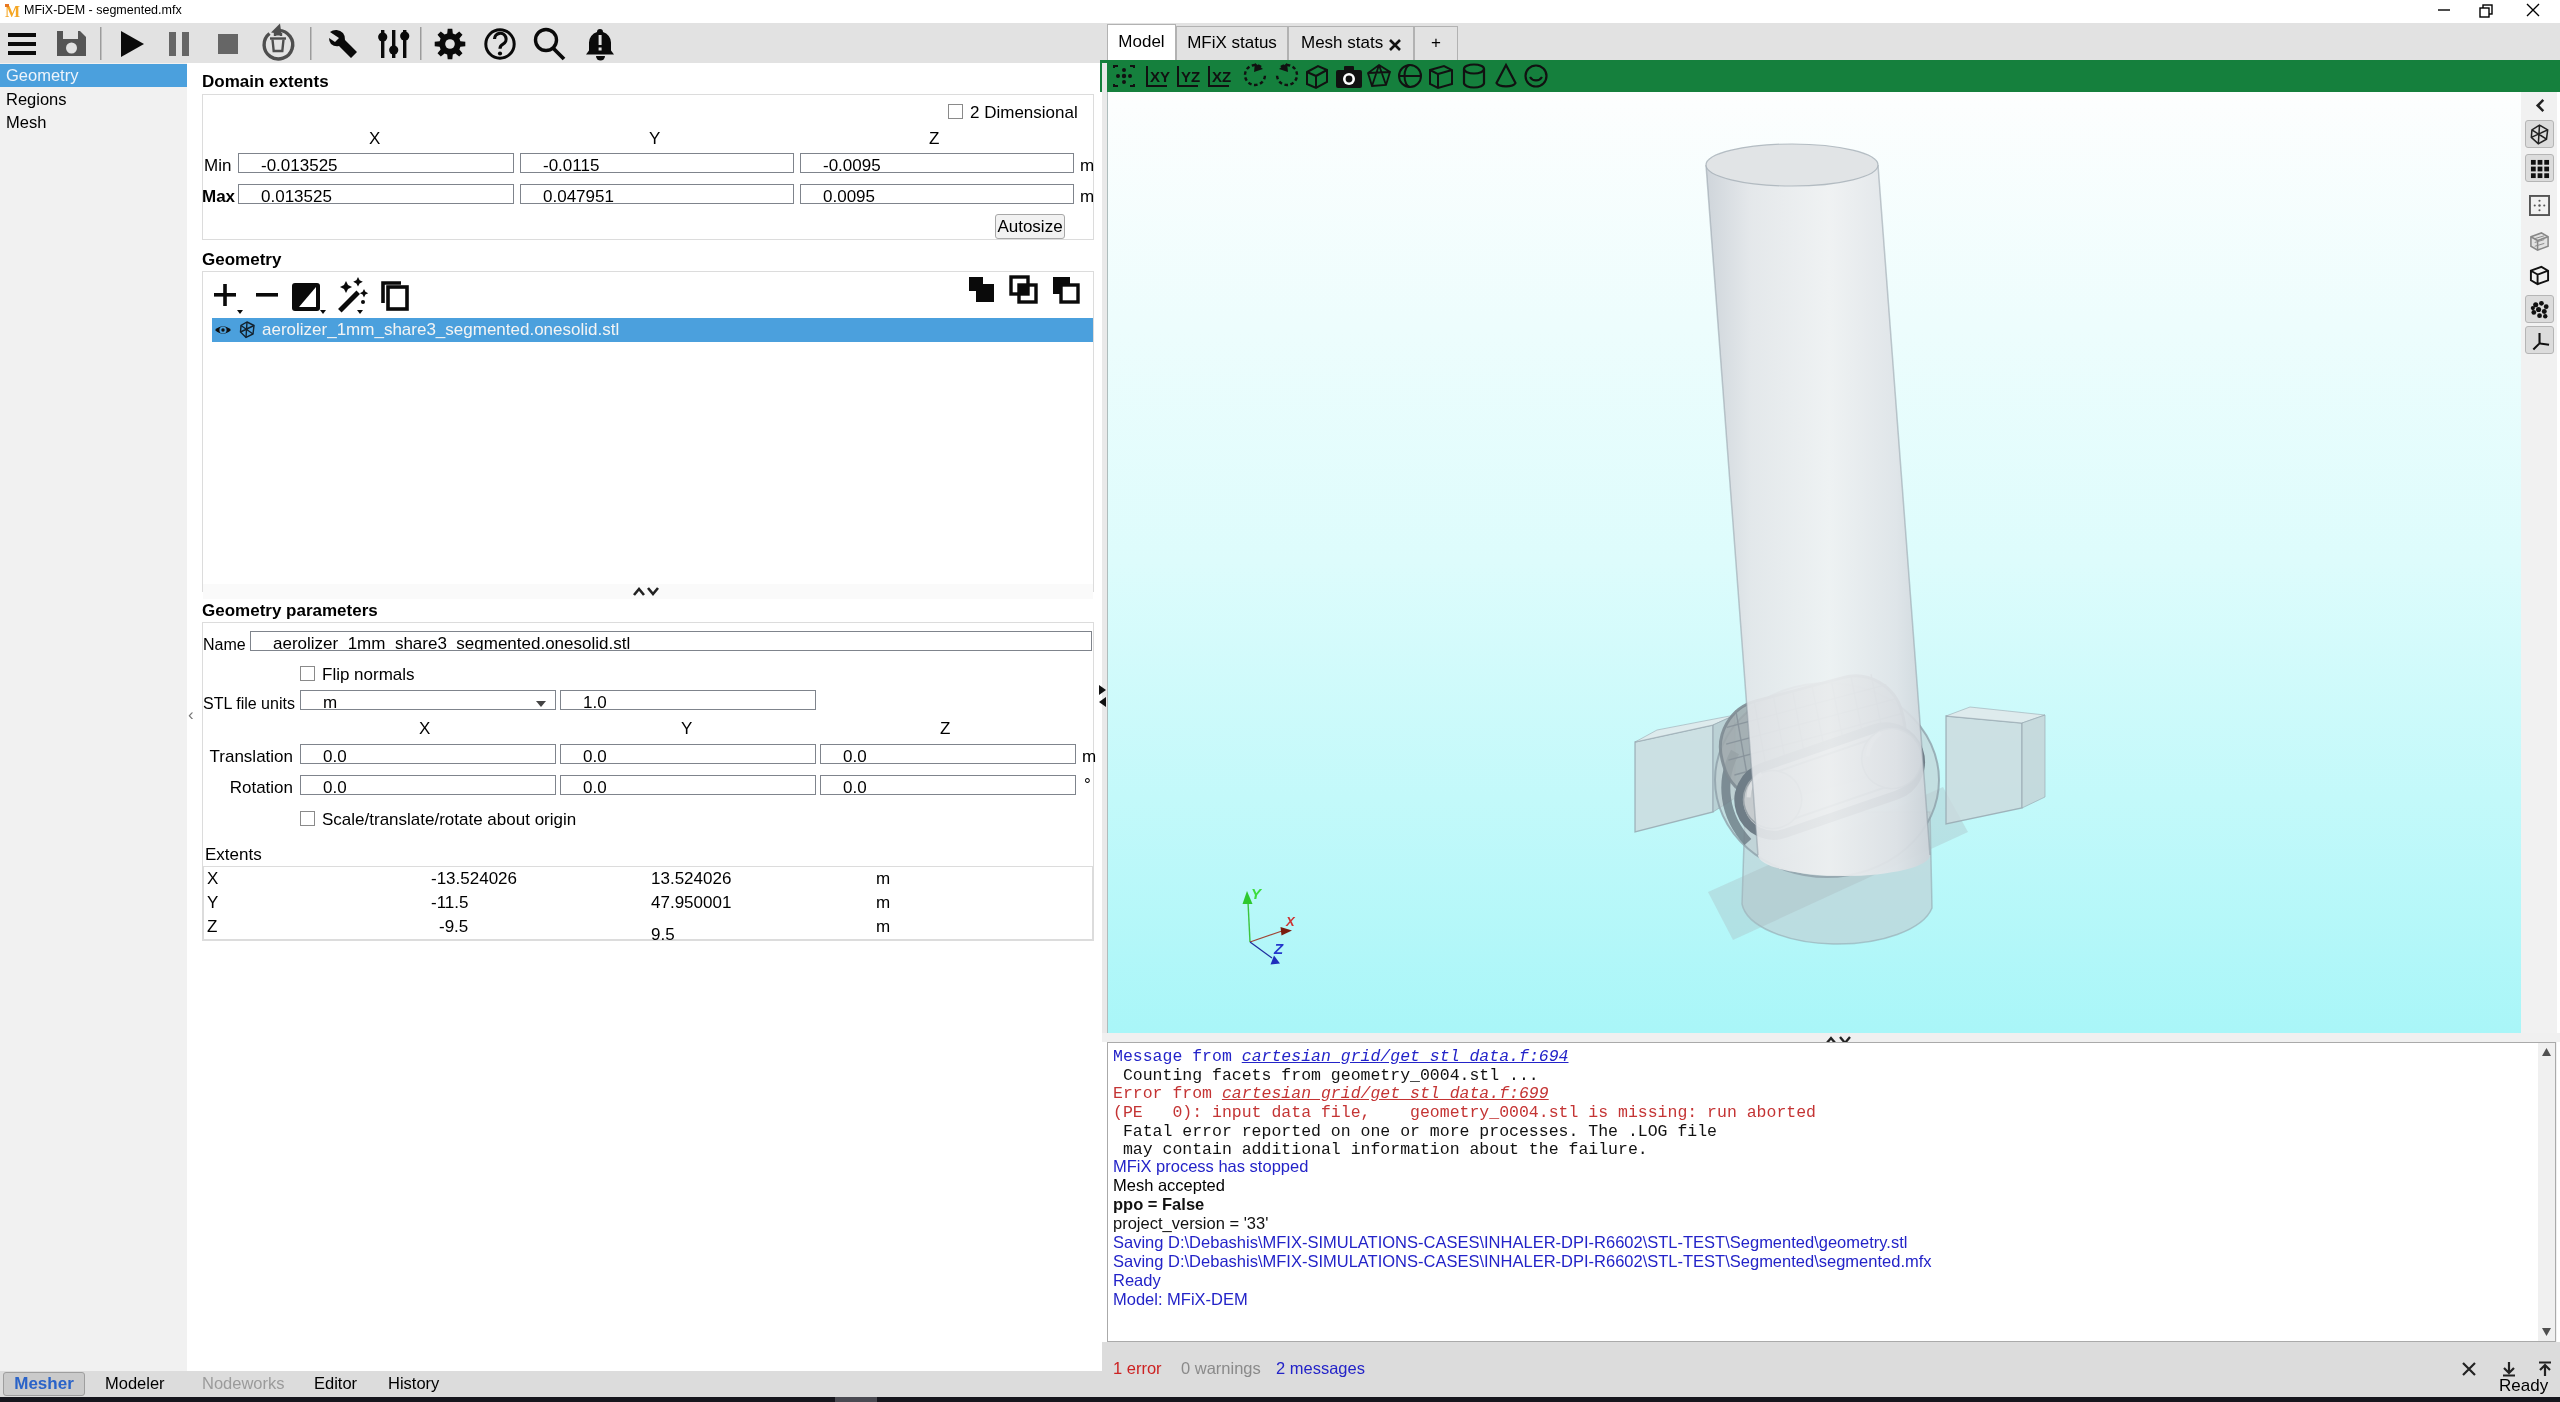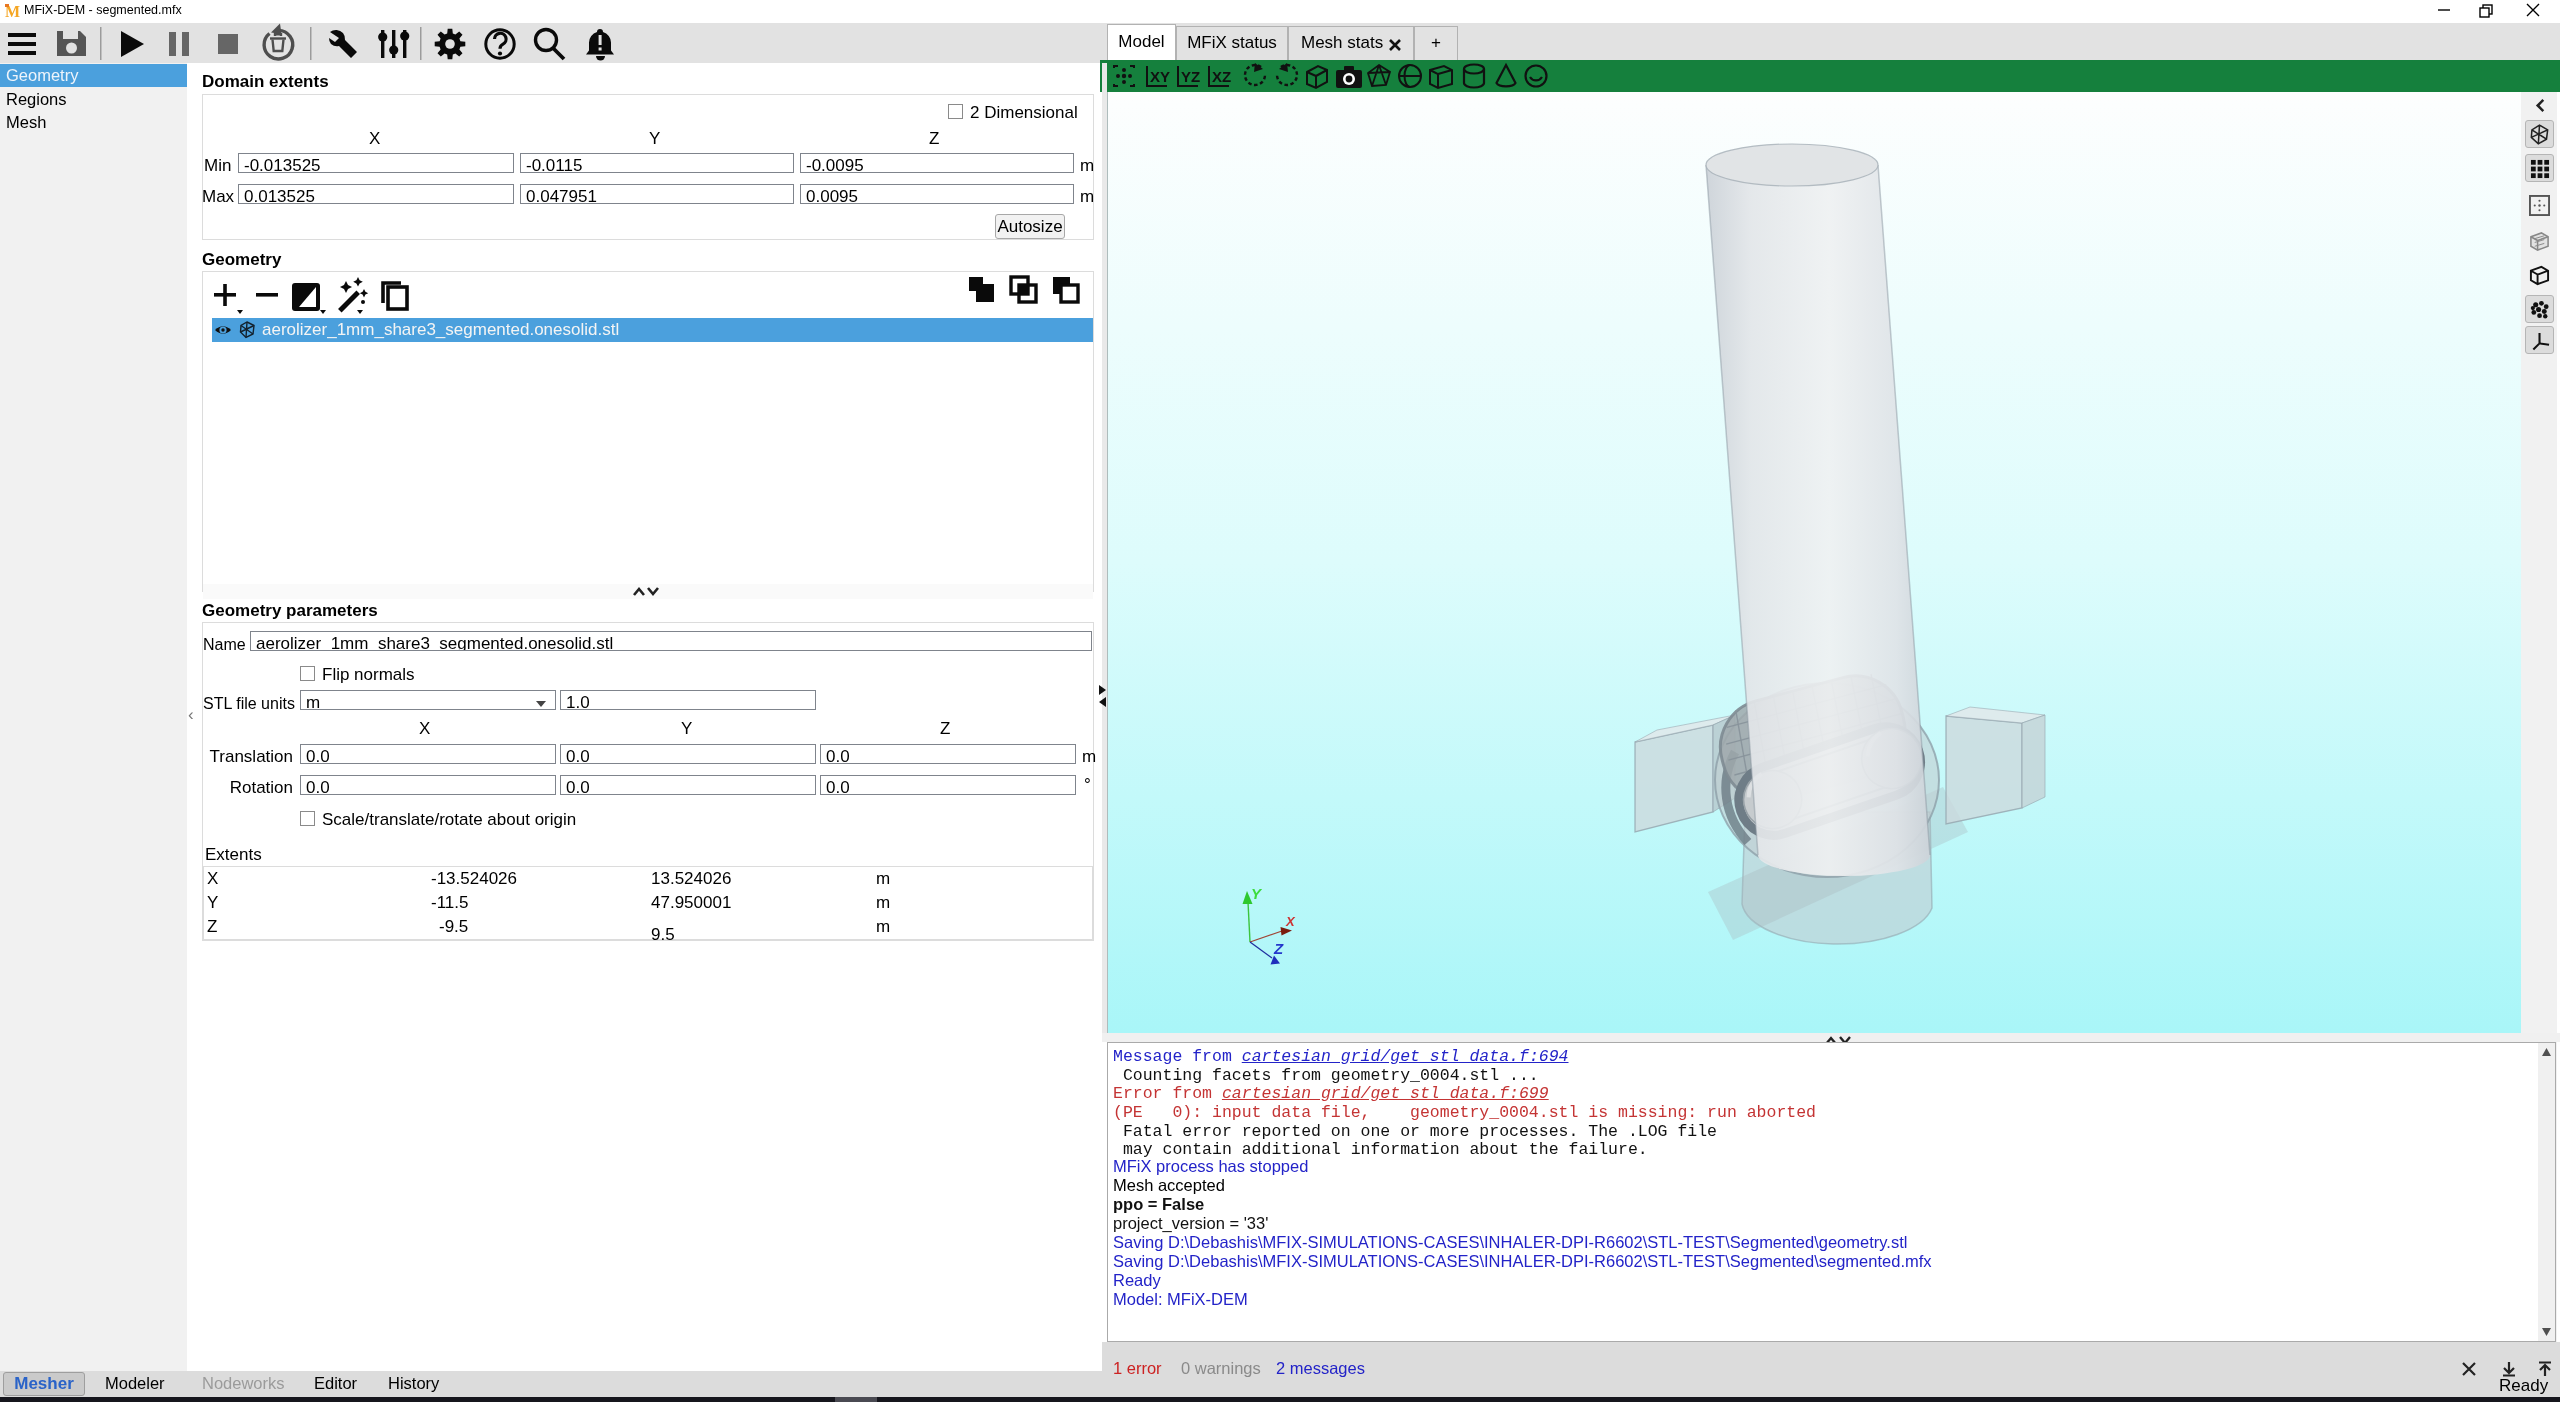--- a/index.html
+++ b/index.html
@@ -1,20 +1,20 @@
 <!DOCTYPE html>
 <html><head>
 <meta charset="utf-8">
 <style>
 * { margin:0; padding:0; box-sizing:border-box; }
 html,body { width:2560px; height:1402px; overflow:hidden; background:#fff;
   font-family:"Liberation Sans", sans-serif; font-size:17px; color:#000; }
 .abs { position:absolute; }
 .inp { position:absolute; background:#fff; border:1px solid #7f848c; height:20px;
-  line-height:24px; padding-left:5px; font-size:17px; white-space:nowrap; overflow:hidden; }
+  line-height:24px; padding-left:22px; font-size:17px; white-space:nowrap; overflow:hidden; }
 .gbox { position:absolute; border:1px solid #dcdcdc; background:#fff; }
 .hdr { position:absolute; font-weight:bold; font-size:17px; }
 .lbl { position:absolute; font-size:17px; white-space:nowrap; }
 .cb { position:absolute; width:15px; height:15px; background:#fff; border:1px solid #8a8a8a; }
 svg { display:block; }
 </style>
 </head>
 <body>
 
 <div class="abs" style="left:0;top:0;width:2560px;height:23px;background:#ffffff;">
@@ -109,21 +109,21 @@
   <div class="cb" style="left:761px;top:41px;"></div>
   <div class="lbl" style="left:783px;top:40px;">2 Dimensional</div>
   <div class="lbl" style="left:182px;top:66px;">X</div>
   <div class="lbl" style="left:462px;top:66px;">Y</div>
   <div class="lbl" style="left:742px;top:66px;">Z</div>
   <div class="lbl" style="left:17px;top:93px;">Min</div>
   <div class="inp" style="left:51px;top:90px;width:276px;">-0.013525</div>
   <div class="inp" style="left:333px;top:90px;width:274px;">-0.0115</div>
   <div class="inp" style="left:613px;top:90px;width:274px;">-0.0095</div>
   <div class="lbl" style="left:893px;top:93px;">m</div>
-  <div class="lbl" style="left:15px;top:124px;">Max</div>
+  <div class="lbl" style="left:15px;top:124px;font-weight:bold;">Max</div>
   <div class="inp" style="left:51px;top:121px;width:276px;">0.013525</div>
   <div class="inp" style="left:333px;top:121px;width:274px;">0.047951</div>
   <div class="inp" style="left:613px;top:121px;width:274px;">0.0095</div>
   <div class="lbl" style="left:893px;top:124px;">m</div>
   <div class="abs" style="left:808px;top:151px;width:70px;height:25px;background:#f2f2f2;border:1px solid #a8a8a8;border-radius:3px;text-align:center;line-height:23px;">Autosize</div>
 
   <div class="hdr" style="left:15px;top:187px;">Geometry</div>
 
   <div class="gbox" style="left:15px;top:208px;width:892px;height:321px;"></div>
   <svg class="abs" style="left:20px;top:212px;" width="230" height="40" viewBox="0 0 230 40">

